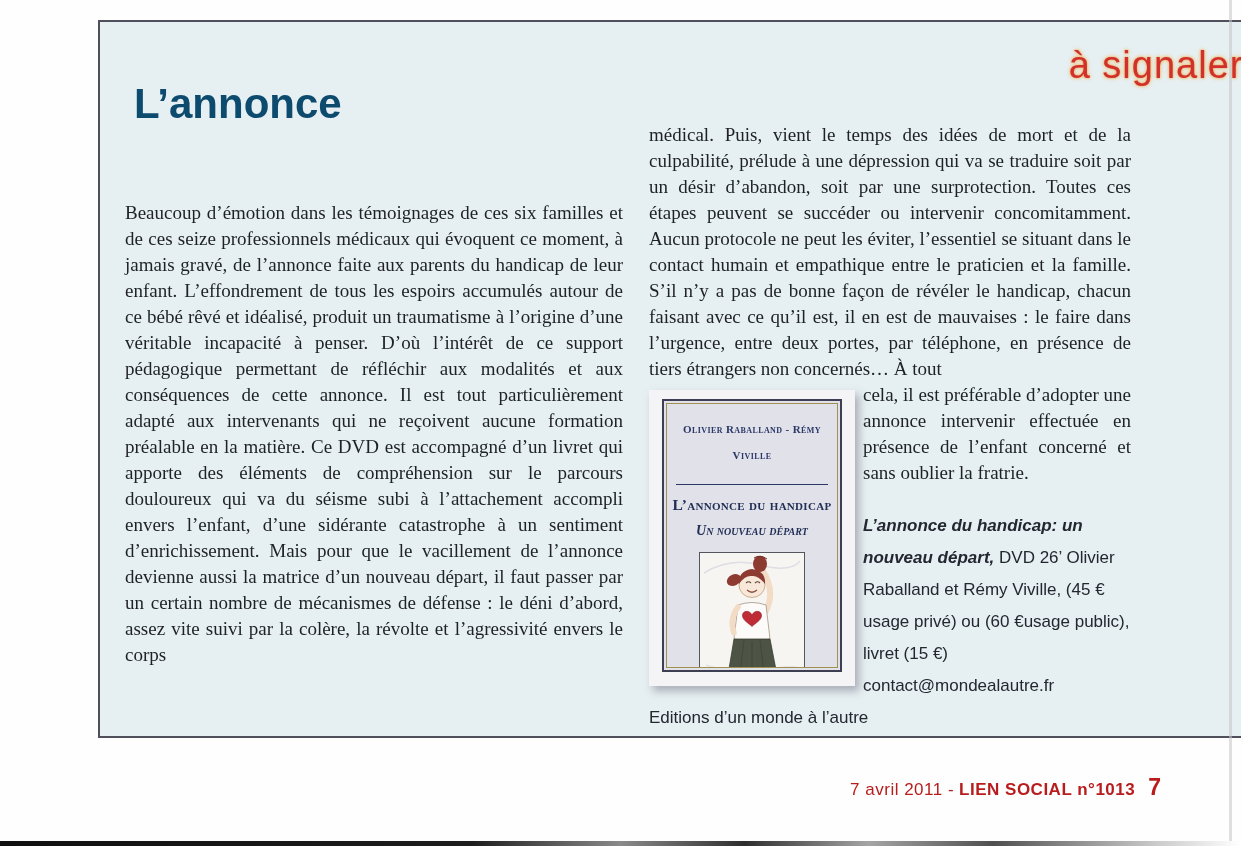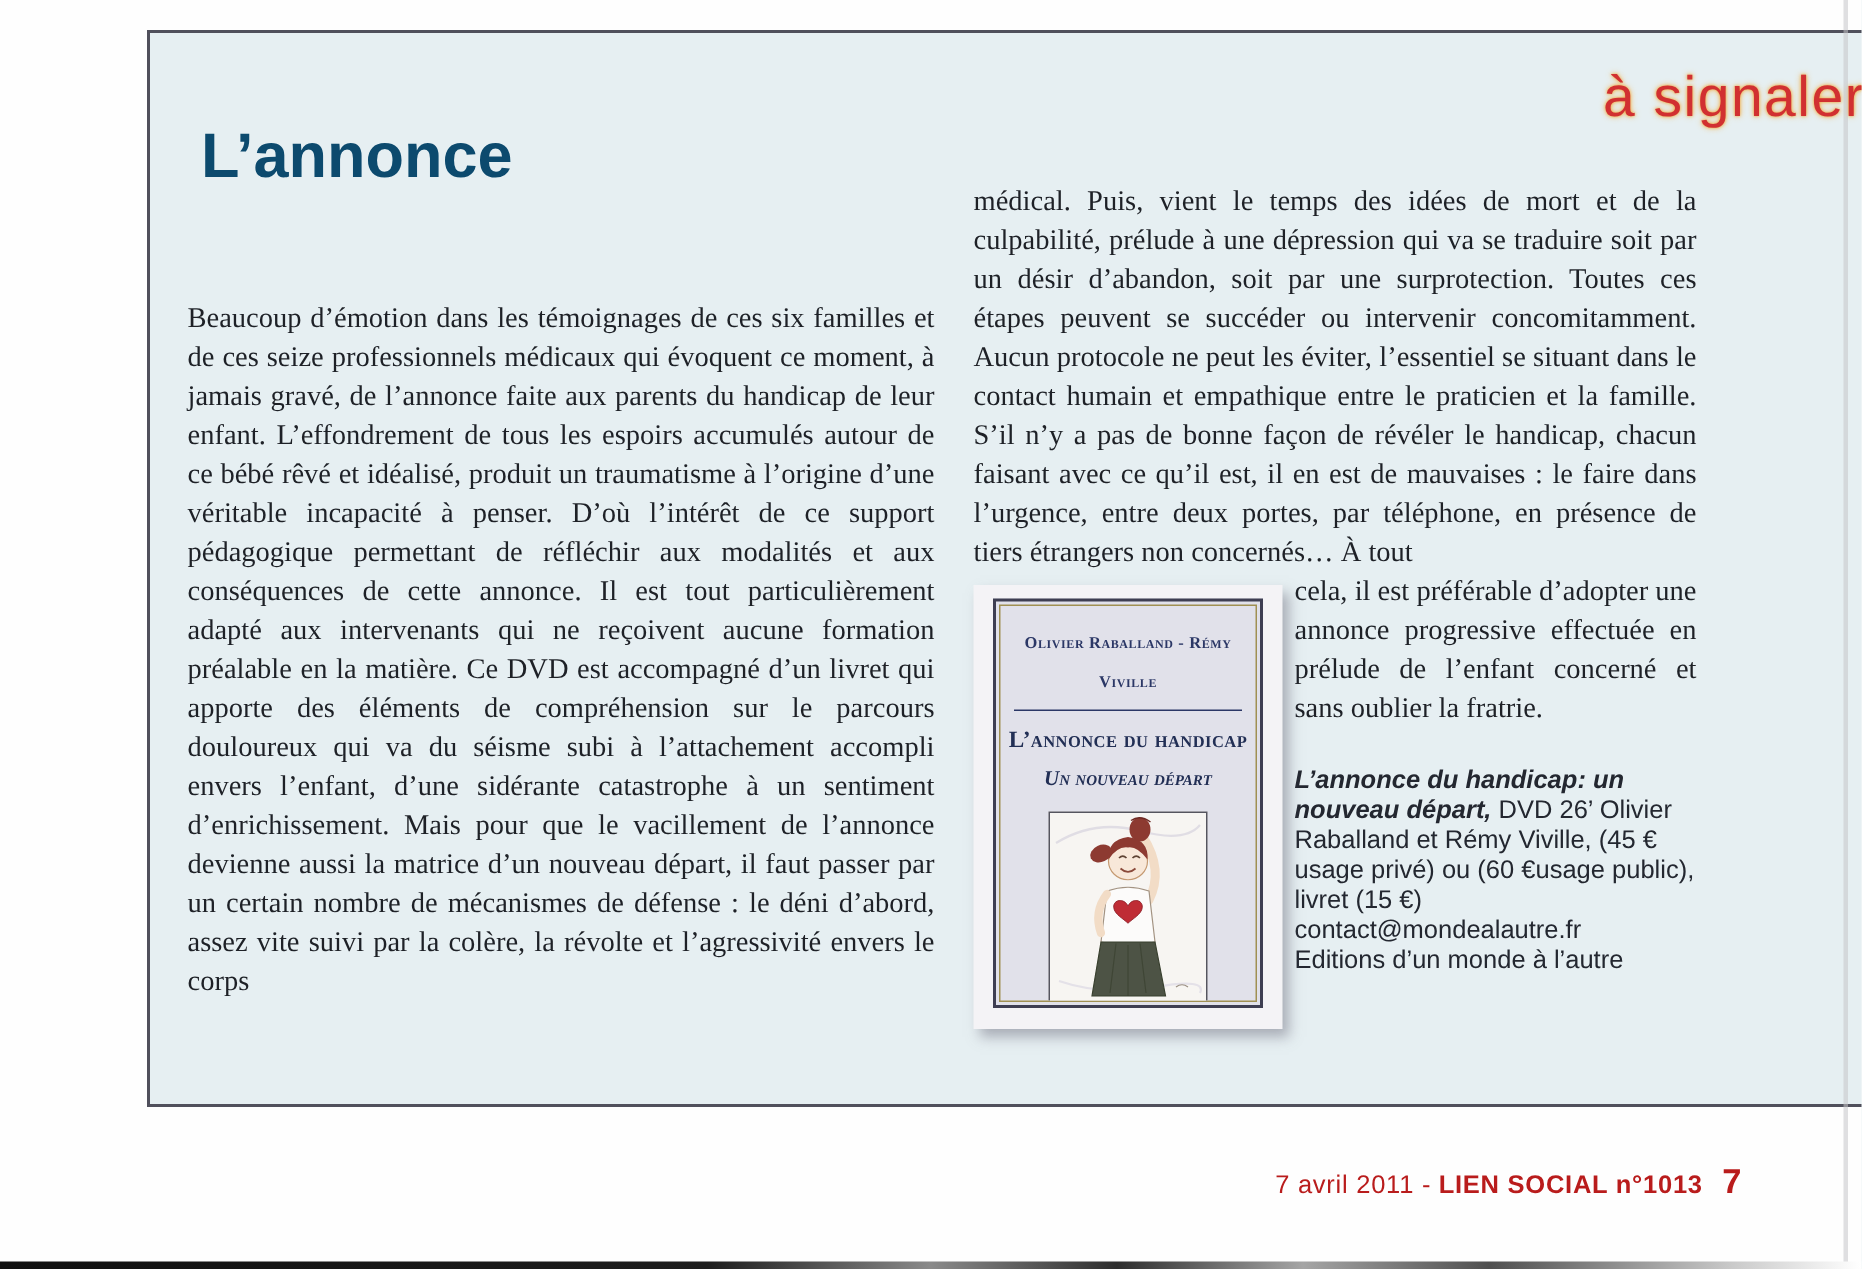--- a/index.html
+++ b/index.html
@@ -42,35 +42,35 @@
   }
   .dvd-cover{position:absolute;left:13px;right:13px;top:9px;bottom:14px;
     background:#e1e1ea;border:2px solid #3e3e52;}
   .cv-inner{
     position:absolute;inset:2px;border:1px solid #a09052;padding-top:12px;
     text-align:center;font-family:"Liberation Serif",serif;color:#2b3766;
     overflow:hidden;
   }
   .cv-authors{
     font-weight:bold;font-variant:small-caps;font-size:11px;letter-spacing:.4px;
-    margin:0 9px;padding-bottom:5px;border-bottom:1px solid #2b3766;color:#2b3766;
+    margin:0 9px;padding-bottom:16px;border-bottom:1px solid #2b3766;color:#2b3766;
   }
   .cv-title{margin-top:7px;font-weight:bold;font-variant:small-caps;
     font-size:15.5px;letter-spacing:.3px;color:#222f55;}
   .cv-sub{font-weight:bold;font-style:italic;font-variant:small-caps;
     font-size:14px;color:#222f55;}
   .cv-illus{
     width:104px;height:126px;margin:8px auto 0;border:1px solid #55555f;
     background:#f7f5f2;overflow:hidden;
   }
 
   
   .caption{
     margin-top:24px;font-family:"Liberation Sans",sans-serif;
-    font-size:17px;line-height:20px;color:#232730;text-align:left;padding-left:33px;
+    font-size:17px;line-height:32px;color:#232730;text-align:left;
   }
   .cap-main{margin:0;}
   .cap-title{font-weight:bold;font-style:italic;}
 
   
   .footer{
     position:absolute;top:774px;right:80px;font-size:17px;color:#b91c1c;text-align:right;
   }
   .f-date{letter-spacing:.5px;}
   .f-issue{font-weight:bold;margin-left:5px;letter-spacing:.5px;}
@@ -129,21 +129,21 @@
                 <path d="M34 86 L70 86 L77 122 L28 122 Z" fill="#4d5345" stroke="#39402f" stroke-width="0.8"></path>
                 <path d="M44 87 L40 120 M52 88 L52 122 M60 87 L64 120" stroke="#39402f" stroke-width="0.8" opacity="0.7" fill="none"></path>
                 <path d="M84 116 q4 -3 8 0" stroke="#9a8f82" stroke-width="0.8" fill="none"></path>
               </svg>
             </div>
 
           </div>
         </div>
       </div>
 
-      <p class="part2">cela, il est préférable d’adopter une annonce progressive effectuée en prélude de l’enfant concerné et sans oublier la fratrie.</p>
+      <p class="part2">cela, il est préférable d’adopter une annonce intervenir effectuée en présence de l’enfant concerné et sans oublier la fratrie.</p>
 
       <div class="caption">
         <p class="cap-main"><span class="cap-title">L’annonce du handicap: un nouveau départ,</span><span> DVD 26’ Olivier Raballand et Rémy Viville, (45 € usage privé) ou (60 €usage public), livret (15 €)</span></p>
         <div>contact@mondealautre.fr</div>
         <div>Editions d’un monde à l’autre</div>
       </div>
     </div>
 
   </div>
 

